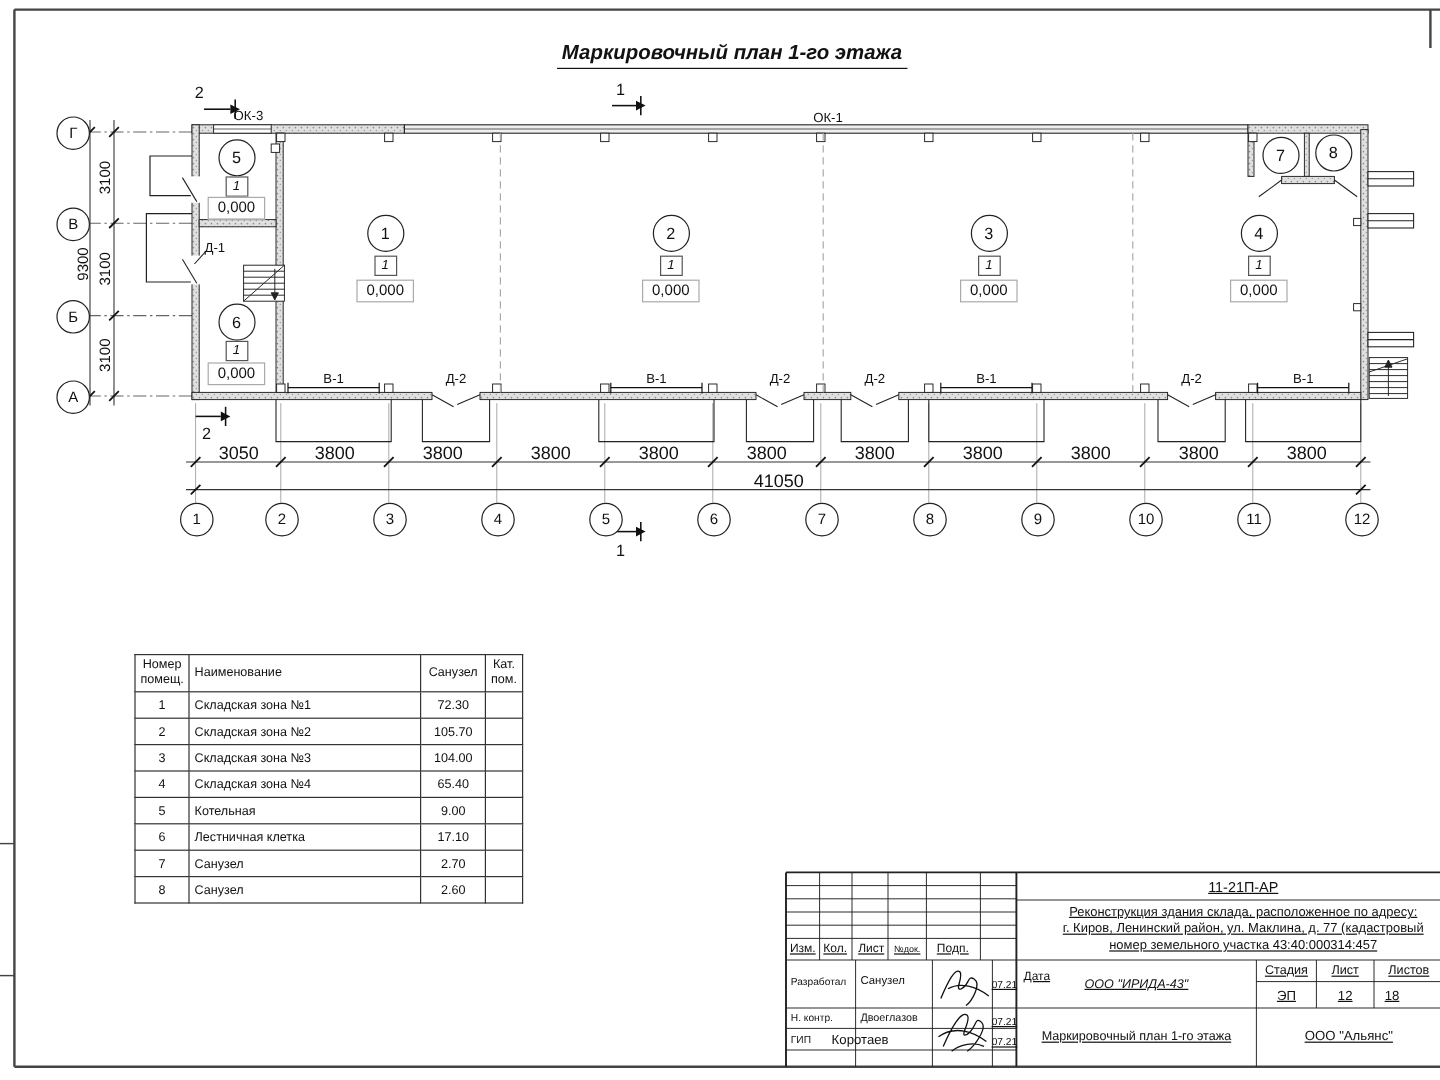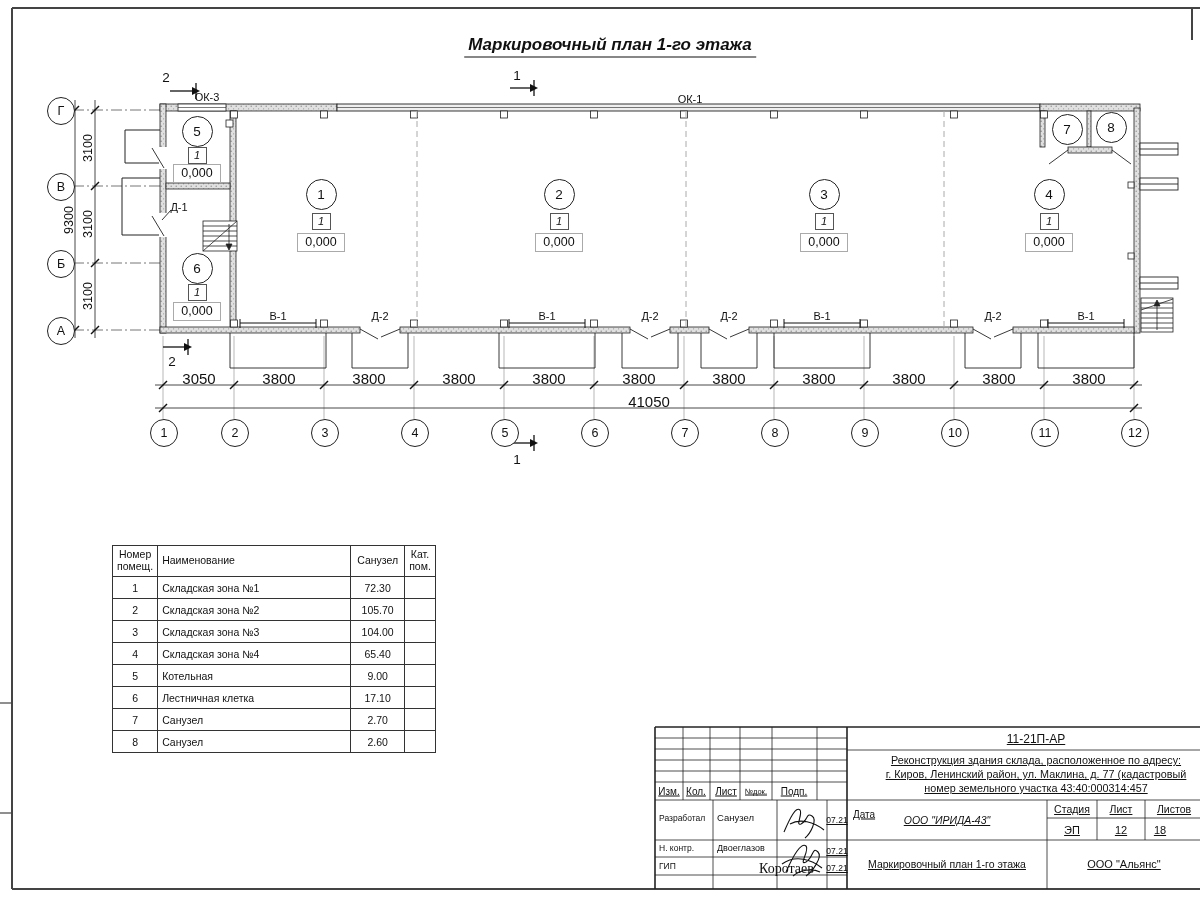--- a/index.html
+++ b/index.html
@@ -454,21 +454,21 @@
 
   <div class="tb" style="left:659px;top:813px;font-size:8.5px;">Разработал</div>
   <div class="tb" style="left:717px;top:812px;font-size:9.5px;">Санузел</div>
   <div class="tb ctr" style="left:837px;top:820px;font-size:8.5px;">07.21</div>
 
   <div class="tb" style="left:659px;top:843px;font-size:8.5px;">Н. контр.</div>
   <div class="tb" style="left:717px;top:843px;font-size:9px;">Двоеглазов</div>
   <div class="tb ctr" style="left:837px;top:851px;font-size:8.5px;">07.21</div>
 
   <div class="tb" style="left:659px;top:861px;font-size:8.5px;">ГИП</div>
-  <div class="tb" style="left:759px;top:861px;font-size:14px;font-family:Liberation Serif, serif;">Коротаев</div>
+  <div class="tb" style="left:693px;top:861px;font-size:11px;">Коротаев</div>
   <div class="tb ctr" style="left:837px;top:868px;font-size:8.5px;">07.21</div>
 
   <div class="tb ctr it" style="left:947px;top:820px;font-size:10.5px;">ООО "ИРИДА-43"</div>
   <div class="tb ctr" style="left:947px;top:864px;font-size:10.5px;">Маркировочный план 1-го этажа</div>
 
   <div class="tb ctr" style="left:1072px;top:809px;font-size:10.5px;">Стадия</div>
   <div class="tb ctr" style="left:1121px;top:809px;font-size:10.5px;">Лист</div>
   <div class="tb ctr" style="left:1174px;top:809px;font-size:10.5px;">Листов</div>
   <div class="tb ctr" style="left:1072px;top:830px;font-size:11px;">ЭП</div>
   <div class="tb ctr" style="left:1121px;top:830px;font-size:11px;">12</div>

